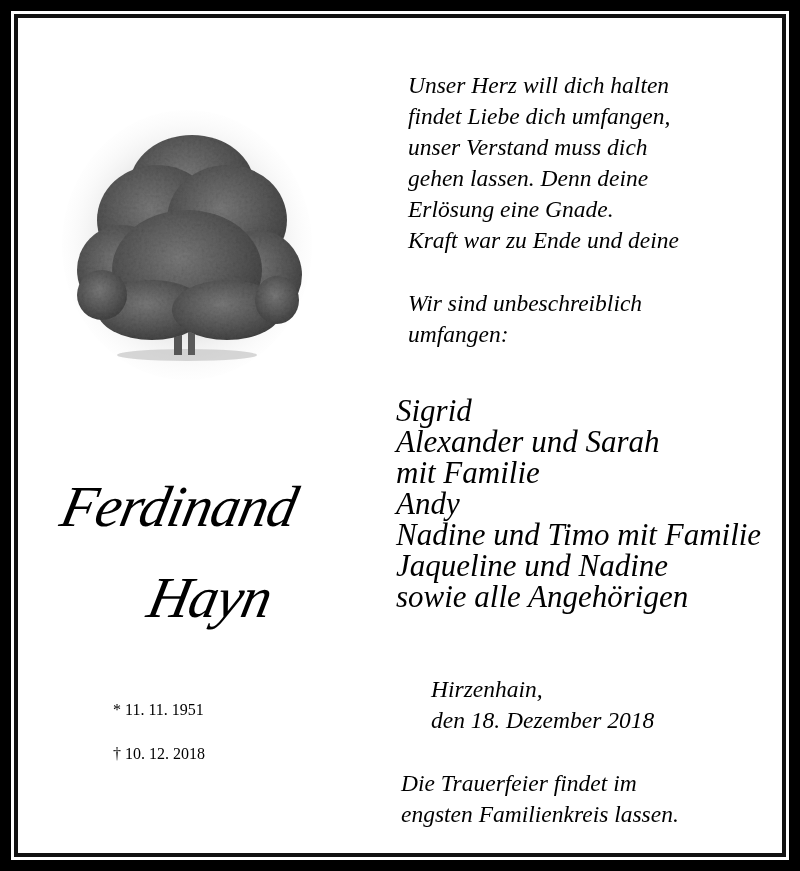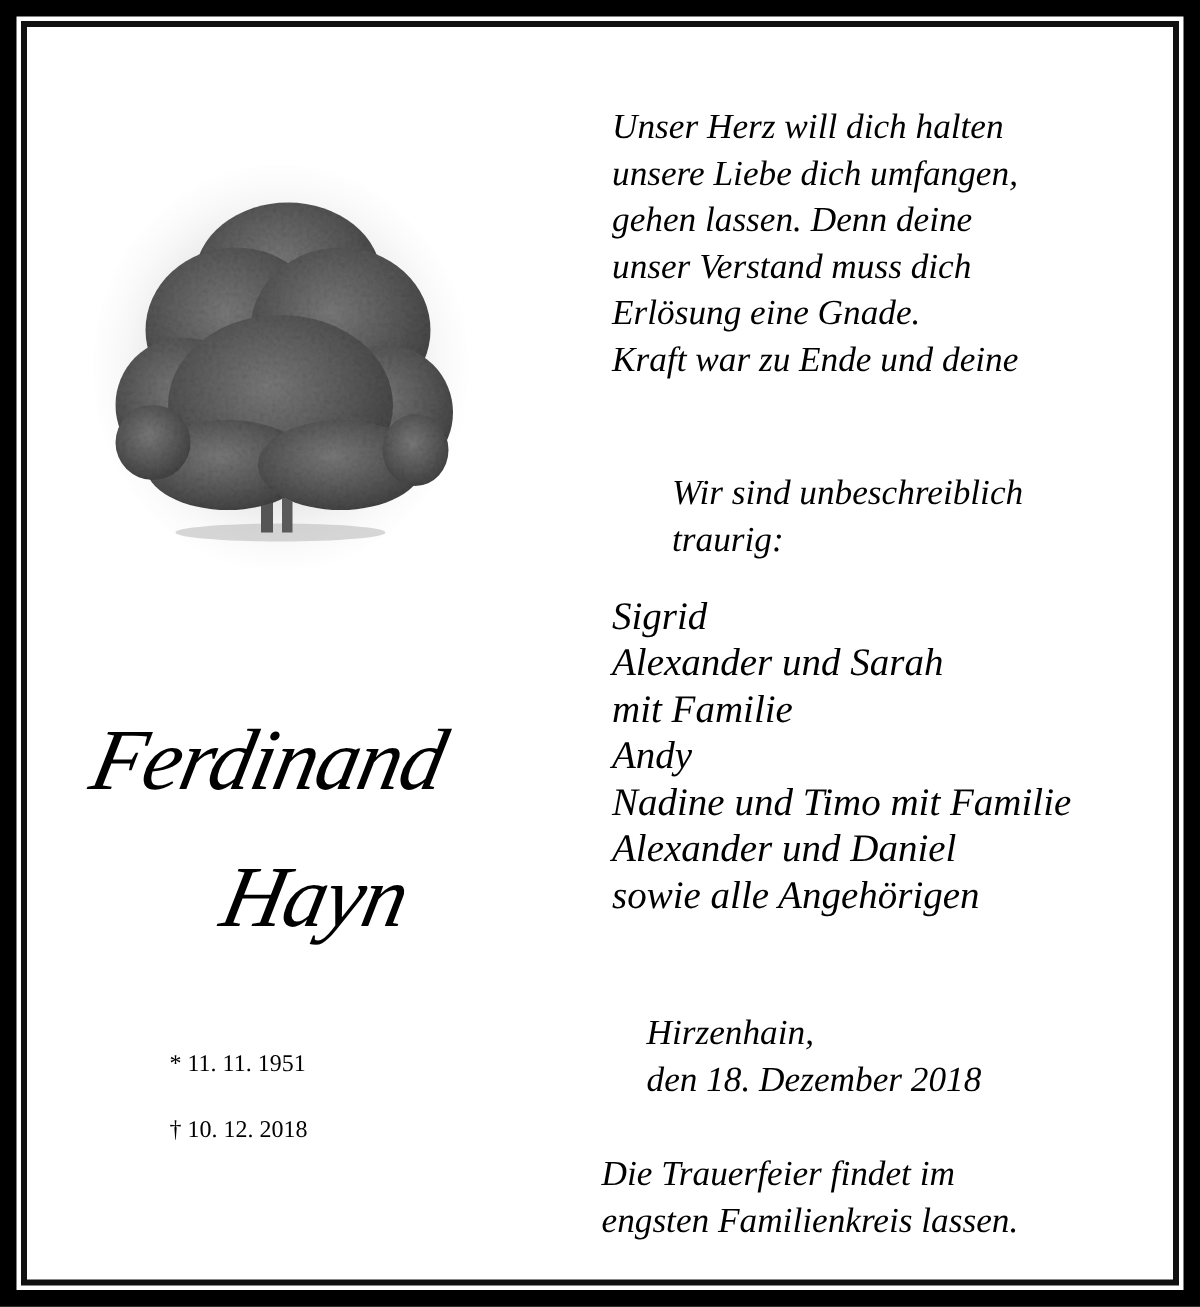--- a/index.html
+++ b/index.html
@@ -6,22 +6,22 @@
   body { width: 800px; height: 871px; position: relative; overflow: hidden; }
   .outer { position: absolute; left: 0; top: 0; width: 800px; height: 871px; background: #000; }
   .gap { position: absolute; left: 11px; top: 11px; right: 11px; bottom: 11px; background: #fff; }
   .inner-line { position: absolute; left: 14px; top: 14px; right: 14px; bottom: 14px; background: #111; }
   .paper { position: absolute; left: 18px; top: 18px; right: 18px; bottom: 18px; background: #fff; }
 
   .serif { font-family: "Liberation Serif", "DejaVu Serif", serif; color: #000; }
 
   .poem { position: absolute; left: 408px; top: 70px; font-style: italic; font-size: 23.5px; line-height: 31px; }
   .poem div, .mourners div, .place div, .service div { white-space: nowrap; }
-  .intro { position: absolute; left: 408px; top: 314px; font-style: italic; font-size: 23.5px; line-height: 31px; margin-left: 40px; }
-  .mourners { position: absolute; left: 408px; top: 395px; font-style: italic; font-size: 26px; line-height: 31px; }
+  .intro { position: absolute; left: 408px; top: 288px; font-style: italic; font-size: 23.5px; line-height: 31px; }
+  .mourners { position: absolute; left: 396px; top: 395px; font-style: italic; font-size: 31px; line-height: 31px; }
   .place { position: absolute; left: 405px; top: 674px; font-style: italic; font-size: 23.5px; line-height: 31px; margin-left: 26px; }
   .service { position: absolute; left: 401px; top: 768px; font-style: italic; font-size: 23.5px; line-height: 31px; }
 
   .name1 { position: absolute; left: 62px; top: 472px; width: 280px; font-style: italic; font-size: 58px; line-height: 70px; letter-spacing: -1px; }
   .name2 { position: absolute; left: 120px; top: 563px; width: 180px; text-align: center; font-style: italic; font-size: 58px; line-height: 70px; letter-spacing: -1px; }
   .script { font-family: "Liberation Serif", "DejaVu Serif", serif; font-weight: normal; transform: skewX(-12deg); display: inline-block; }
 
   .dates { position: absolute; left: 113px; top: 688px; font-size: 16px; line-height: 44px; }
   .dates div { white-space: nowrap; }
 
@@ -80,39 +80,39 @@
 <div class="name2 serif">
   <span class="script">Hayn</span>
 </div>
 <div class="dates serif">
   <div>* 11. 11. 1951</div>
   <div>† 10. 12. 2018</div>
 </div>
 
 <div class="poem serif">
   <div>Unser Herz will dich halten</div>
-  <div>unsere Liebe dich umfangen,</div>
+  <div>findet Liebe dich umfangen,</div>
+  <div>unser Verstand muss dich</div>
   <div>gehen lassen. Denn deine</div>
-  <div>unser Verstand muss dich</div>
   <div>Erlösung eine Gnade.</div>
   <div>Kraft war zu Ende und deine</div>
 </div>
 
 <div class="intro serif">
   <div>Wir sind unbeschreiblich</div>
-  <div>traurig:</div>
+  <div>umfangen:</div>
 </div>
 
 <div class="mourners serif">
   <div>Sigrid</div>
   <div>Alexander und Sarah</div>
   <div>mit Familie</div>
   <div>Andy</div>
   <div>Nadine und Timo mit Familie</div>
-  <div>Alexander und Daniel</div>
+  <div>Jaqueline und Nadine</div>
   <div>sowie alle Angehörigen</div>
 </div>
 
 <div class="place serif">
   <div>Hirzenhain,</div>
   <div>den 18. Dezember 2018</div>
 </div>
 
 <div class="service serif">
   <div>Die Trauerfeier findet im</div>

